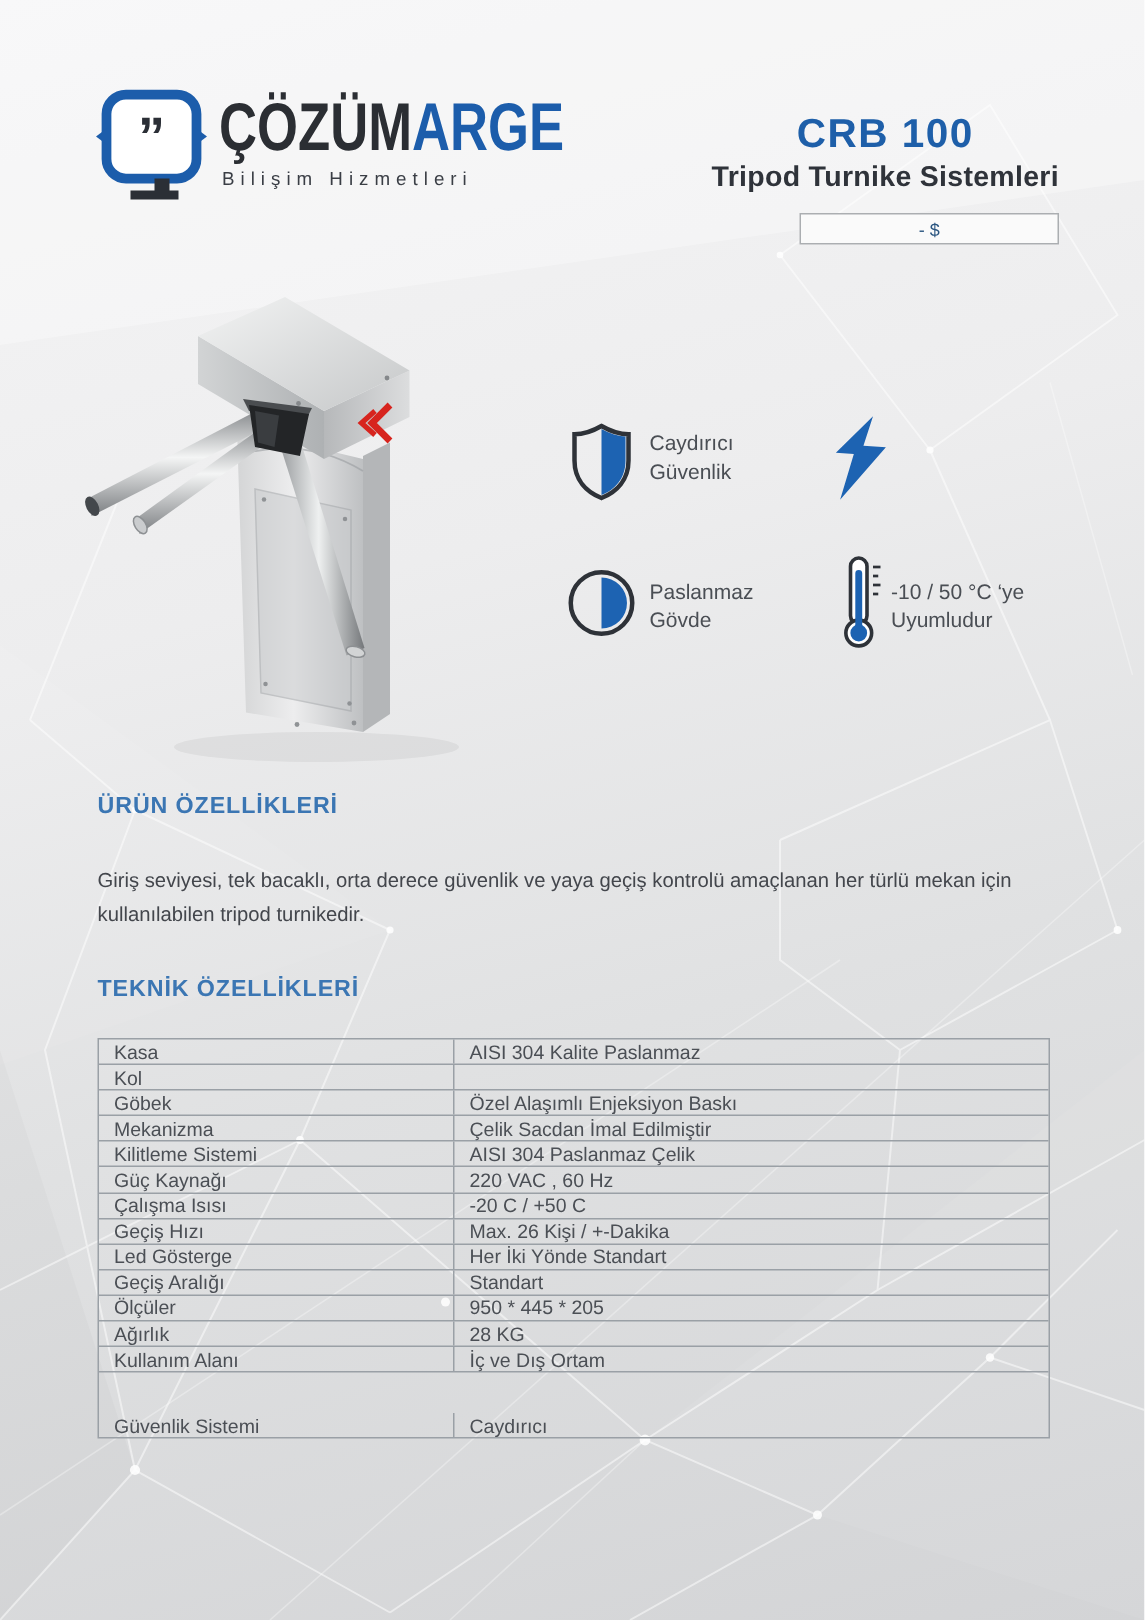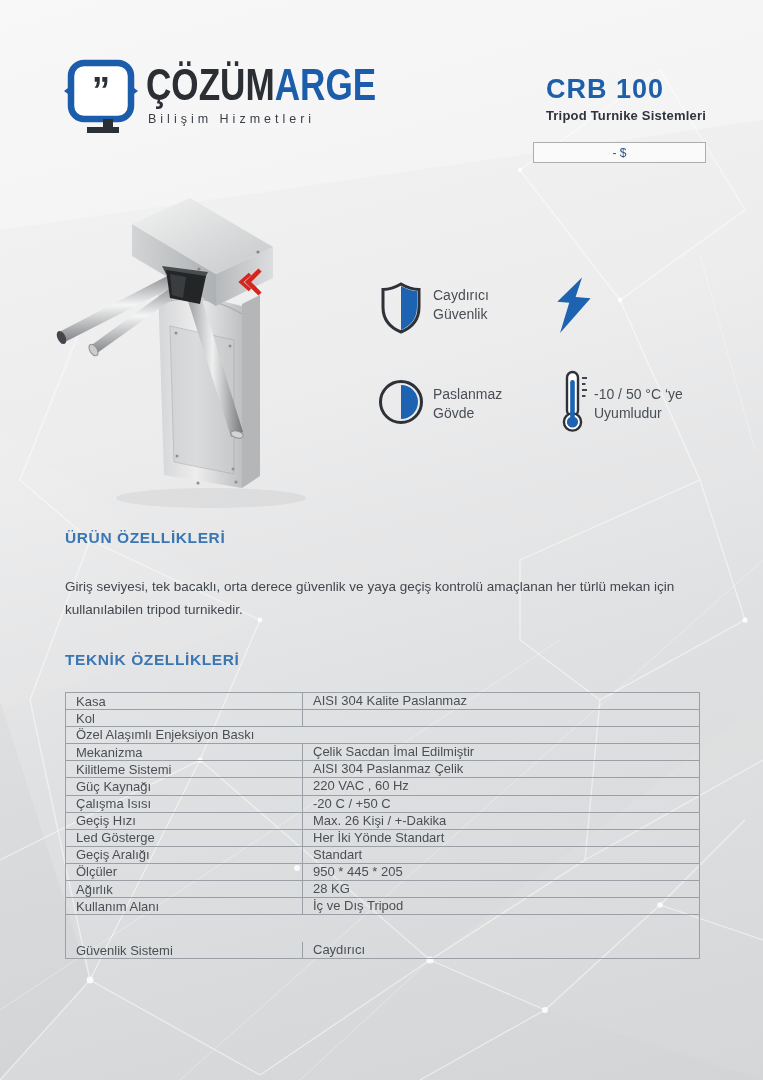--- a/index.html
+++ b/index.html
@@ -11,42 +11,42 @@
   .bg-pattern{position:absolute;left:0;top:0;width:763px;height:1080px;}
 
   
   .logo-block{position:absolute;left:62px;top:54px;width:300px;height:90px;cursor:pointer;}
   .logo-icon{position:absolute;left:0;top:2px;}
   .brand{position:absolute;left:84px;top:8px;font-weight:bold;font-size:45px;line-height:46px;
          letter-spacing:0px;transform:scaleX(.78);transform-origin:left;white-space:nowrap;}
   .brand .b1{color:#2b2e33;} .brand .b2{color:#1c5dab;}
   .tagline{position:absolute;left:86px;top:58px;width:182px;text-align:left;
            font-size:12.5px;letter-spacing:4px;color:#3a3e45;font-weight:500;white-space:nowrap;}
-  .head-right{position:absolute;right:57px;top:74px;text-align:left;}
+  .head-right{position:absolute;right:57px;top:74px;text-align:center;}
   .product-code{font-size:27px;font-weight:600;color:#1e5fa9;letter-spacing:1px;}
-  .product-sub{font-size:13px;font-weight:600;color:#2f333a;margin-top:3px;letter-spacing:.2px;}
+  .product-sub{font-size:19px;font-weight:600;color:#2f333a;margin-top:3px;letter-spacing:.2px;}
   .price-box{position:absolute;left:533px;top:142px;width:171px;height:19px;
              background:#fafafa;border:1px solid #abaeb1;display:flex;align-items:center;justify-content:center;
              font-size:12px;color:#2a5580;}
 
   
   .product-svg{position:absolute;left:46px;top:186px;}
 
   
   .feat-icon{position:absolute;}
   .feat-text{position:absolute;font-size:14px;line-height:19px;color:#4a4e54;}
 
   
   .section-heading{position:absolute;left:65px;font-size:15.5px;font-weight:600;
                    color:#3b76b3;letter-spacing:.6px;}
   .para{position:absolute;left:65px;top:575px;width:650px;font-size:13.5px;line-height:23px;color:#43464c;}
 
   
   .spec-table{position:absolute;left:65px;top:692px;width:635px;border:1px solid #9aa0a6;box-sizing:border-box;}
-  .trow{display:flex;height:16.1px;border-bottom:1px solid #9aa0a6;}
+  .trow{display:flex;align-items:center;height:16.1px;border-bottom:1px solid #9aa0a6;}
   .trow:last-child{border-bottom:none;margin-top:27px;}
   .tcell-label{width:237px;box-sizing:border-box;padding-left:10px;border-right:1px solid #9aa0a6;
                font-size:13px;color:#4b4f55;height:100%;display:flex;align-items:center;}
   .tcell-value{flex:1;padding-left:10px;font-size:13px;color:#4b4f55;}
 </style>
 </head>
 <body>
 
 <div class="page">
 
@@ -229,20 +229,21 @@
 
   <div class="spec-table">
     <div class="trow">
       <div class="tcell-label">Kasa</div>
       <div class="tcell-value">AISI 304 Kalite Paslanmaz</div>
     </div>
     <div class="trow">
       <div class="tcell-label">Kol</div>
     </div>
     <div class="trow">
+      <div class="tcell-label">Göbek</div>
       <div class="tcell-value">Özel Alaşımlı Enjeksiyon Baskı</div>
     </div>
     <div class="trow">
       <div class="tcell-label">Mekanizma</div>
       <div class="tcell-value">Çelik Sacdan İmal Edilmiştir</div>
     </div>
     <div class="trow">
       <div class="tcell-label">Kilitleme Sistemi</div>
       <div class="tcell-value">AISI 304 Paslanmaz Çelik</div>
     </div>
@@ -269,21 +270,21 @@
     <div class="trow">
       <div class="tcell-label">Ölçüler</div>
       <div class="tcell-value">950 * 445 * 205</div>
     </div>
     <div class="trow">
       <div class="tcell-label">Ağırlık</div>
       <div class="tcell-value">28 KG</div>
     </div>
     <div class="trow">
       <div class="tcell-label">Kullanım Alanı</div>
-      <div class="tcell-value">İç ve Dış Tripod</div>
+      <div class="tcell-value">İç ve Dış Ortam</div>
     </div>
     <div class="trow">
       <div class="tcell-label">Güvenlik Sistemi</div>
       <div class="tcell-value">Caydırıcı</div>
     </div>
   </div>
 
 </div>
 
 </body></html>

